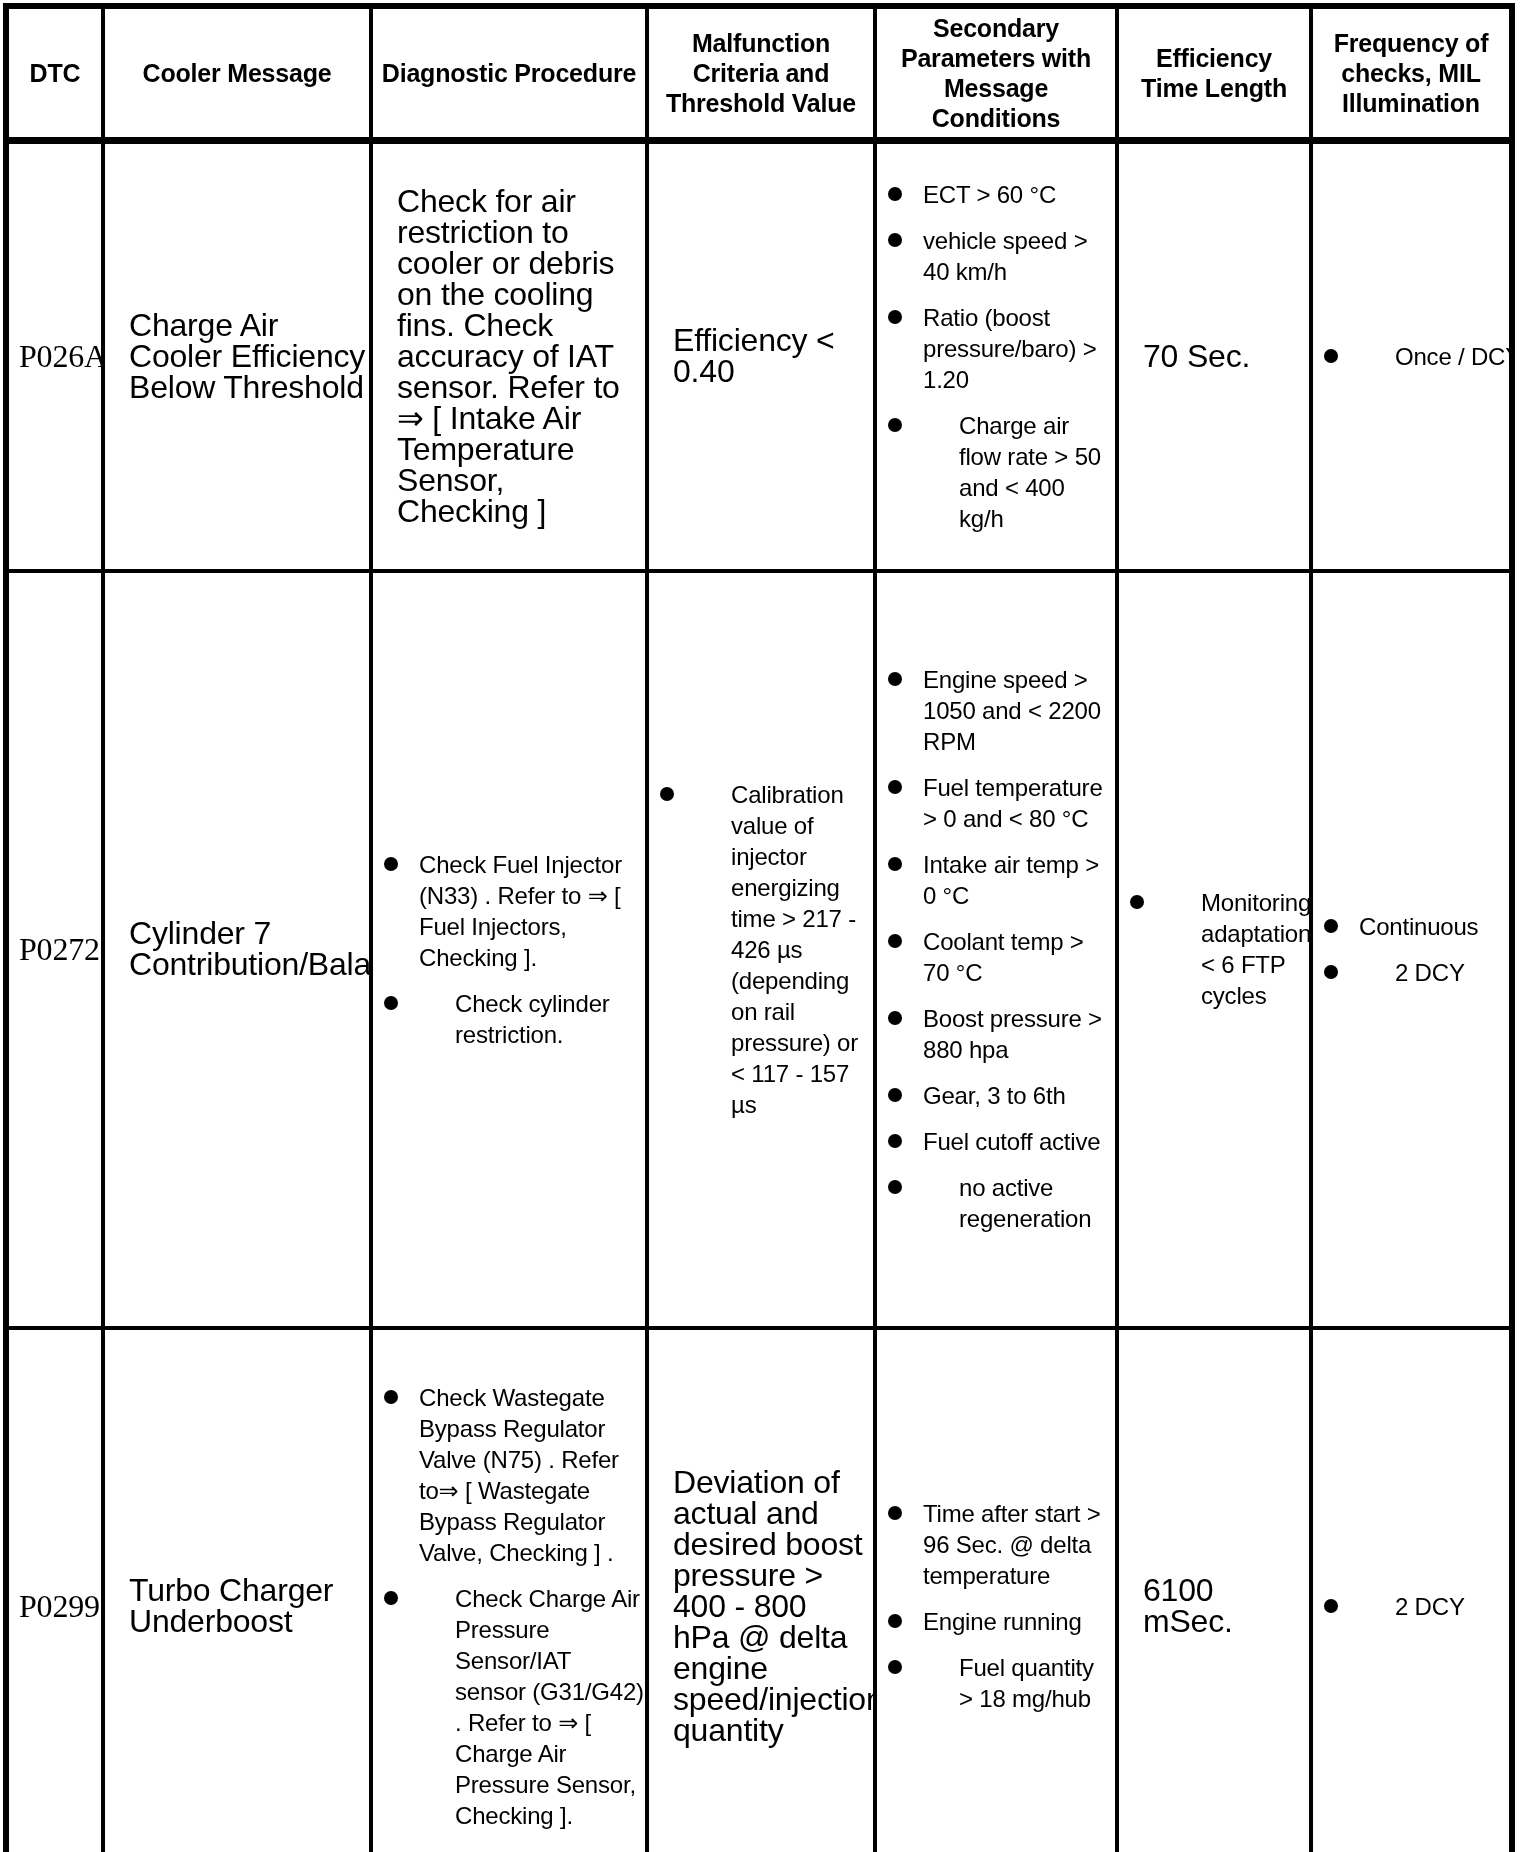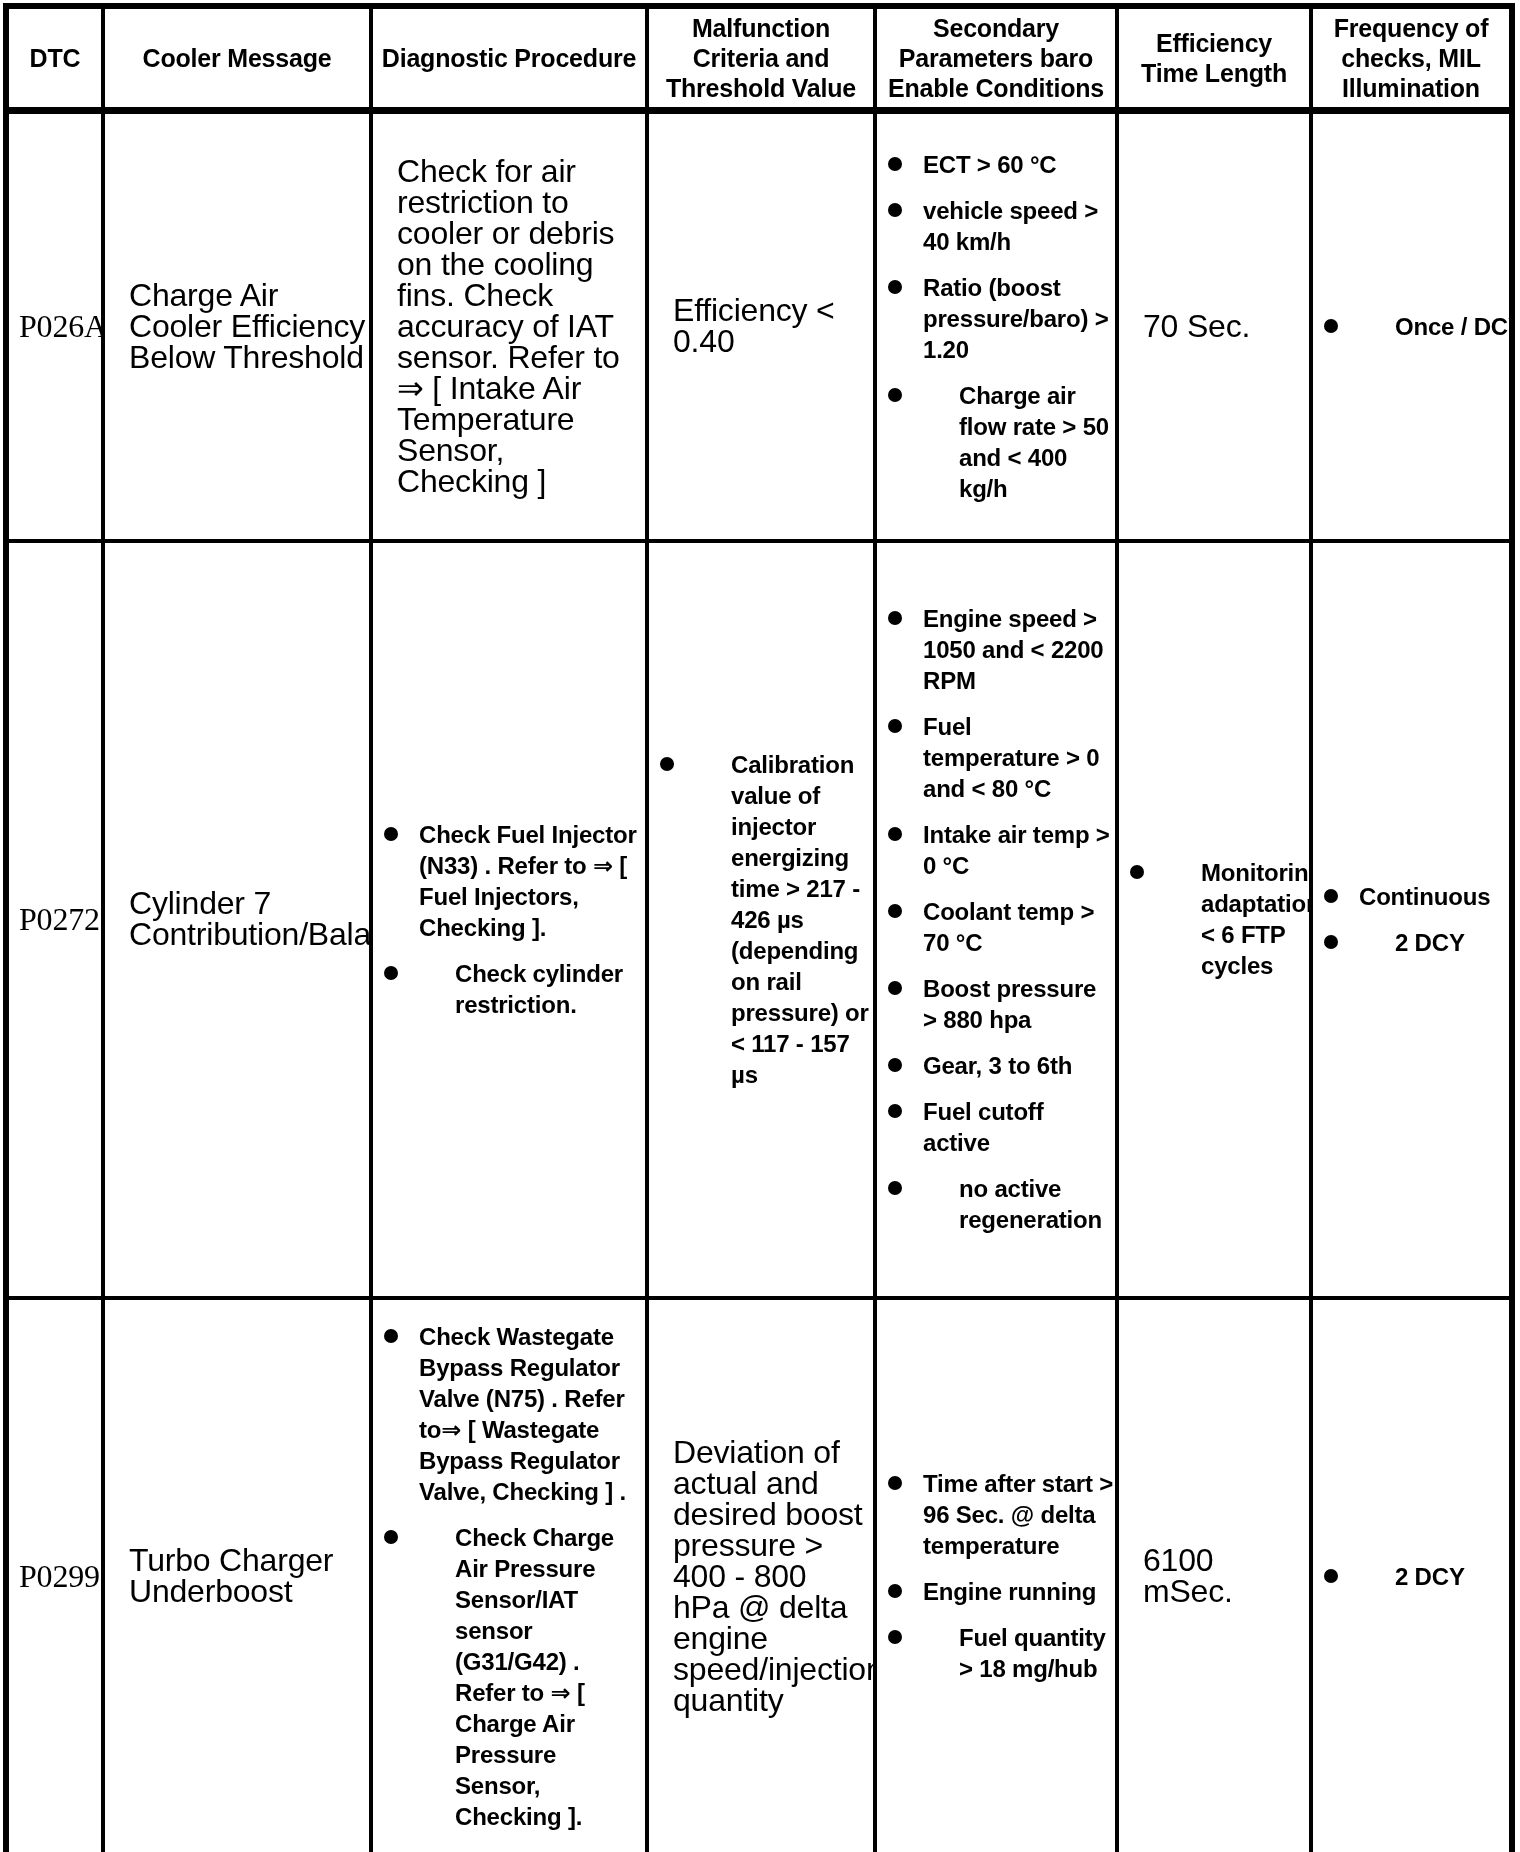--- a/index.html
+++ b/index.html
@@ -59,21 +59,20 @@
     text-align: left;
   }
   td.dtc-col .cell-text {
     padding-left: 10px;
     font-family: Liberation Serif, serif;
   }
   ul.bullets {
     list-style: none;
     margin: 0;
     padding: 4px 1px 4px 8px;
-    font-weight: bold;
   }
   ul.bullets li {
     display: flex;
     align-items: flex-start;
     margin: 0 0 15px 0;
   }
   ul.bullets li:last-child { margin-bottom: 0; gap: 36px; }
   .bullet-marker {
     flex: 0 0 38px;
   }
@@ -108,21 +107,21 @@
         <col class="c5">
         <col class="c6">
         <col class="c7">
     </colgroup>
     <thead>
       <tr>
         <th>DTC</th>
         <th>Cooler Message</th>
         <th>Diagnostic Procedure</th>
         <th>Malfunction Criteria and Threshold Value</th>
-        <th>Secondary Parameters baro Enable Conditions</th>
+        <th>Secondary Parameters with Message Conditions</th>
         <th>Efficiency Time Length</th>
         <th>Frequency of checks, MIL Illumination</th>
       </tr>
     </thead>
     <tbody id="rows-body">
         <tr class="row-1">
           <td class="dtc-col">
             <div class="cell-text">P026A</div>
           </td>
           <td class="err-col">

